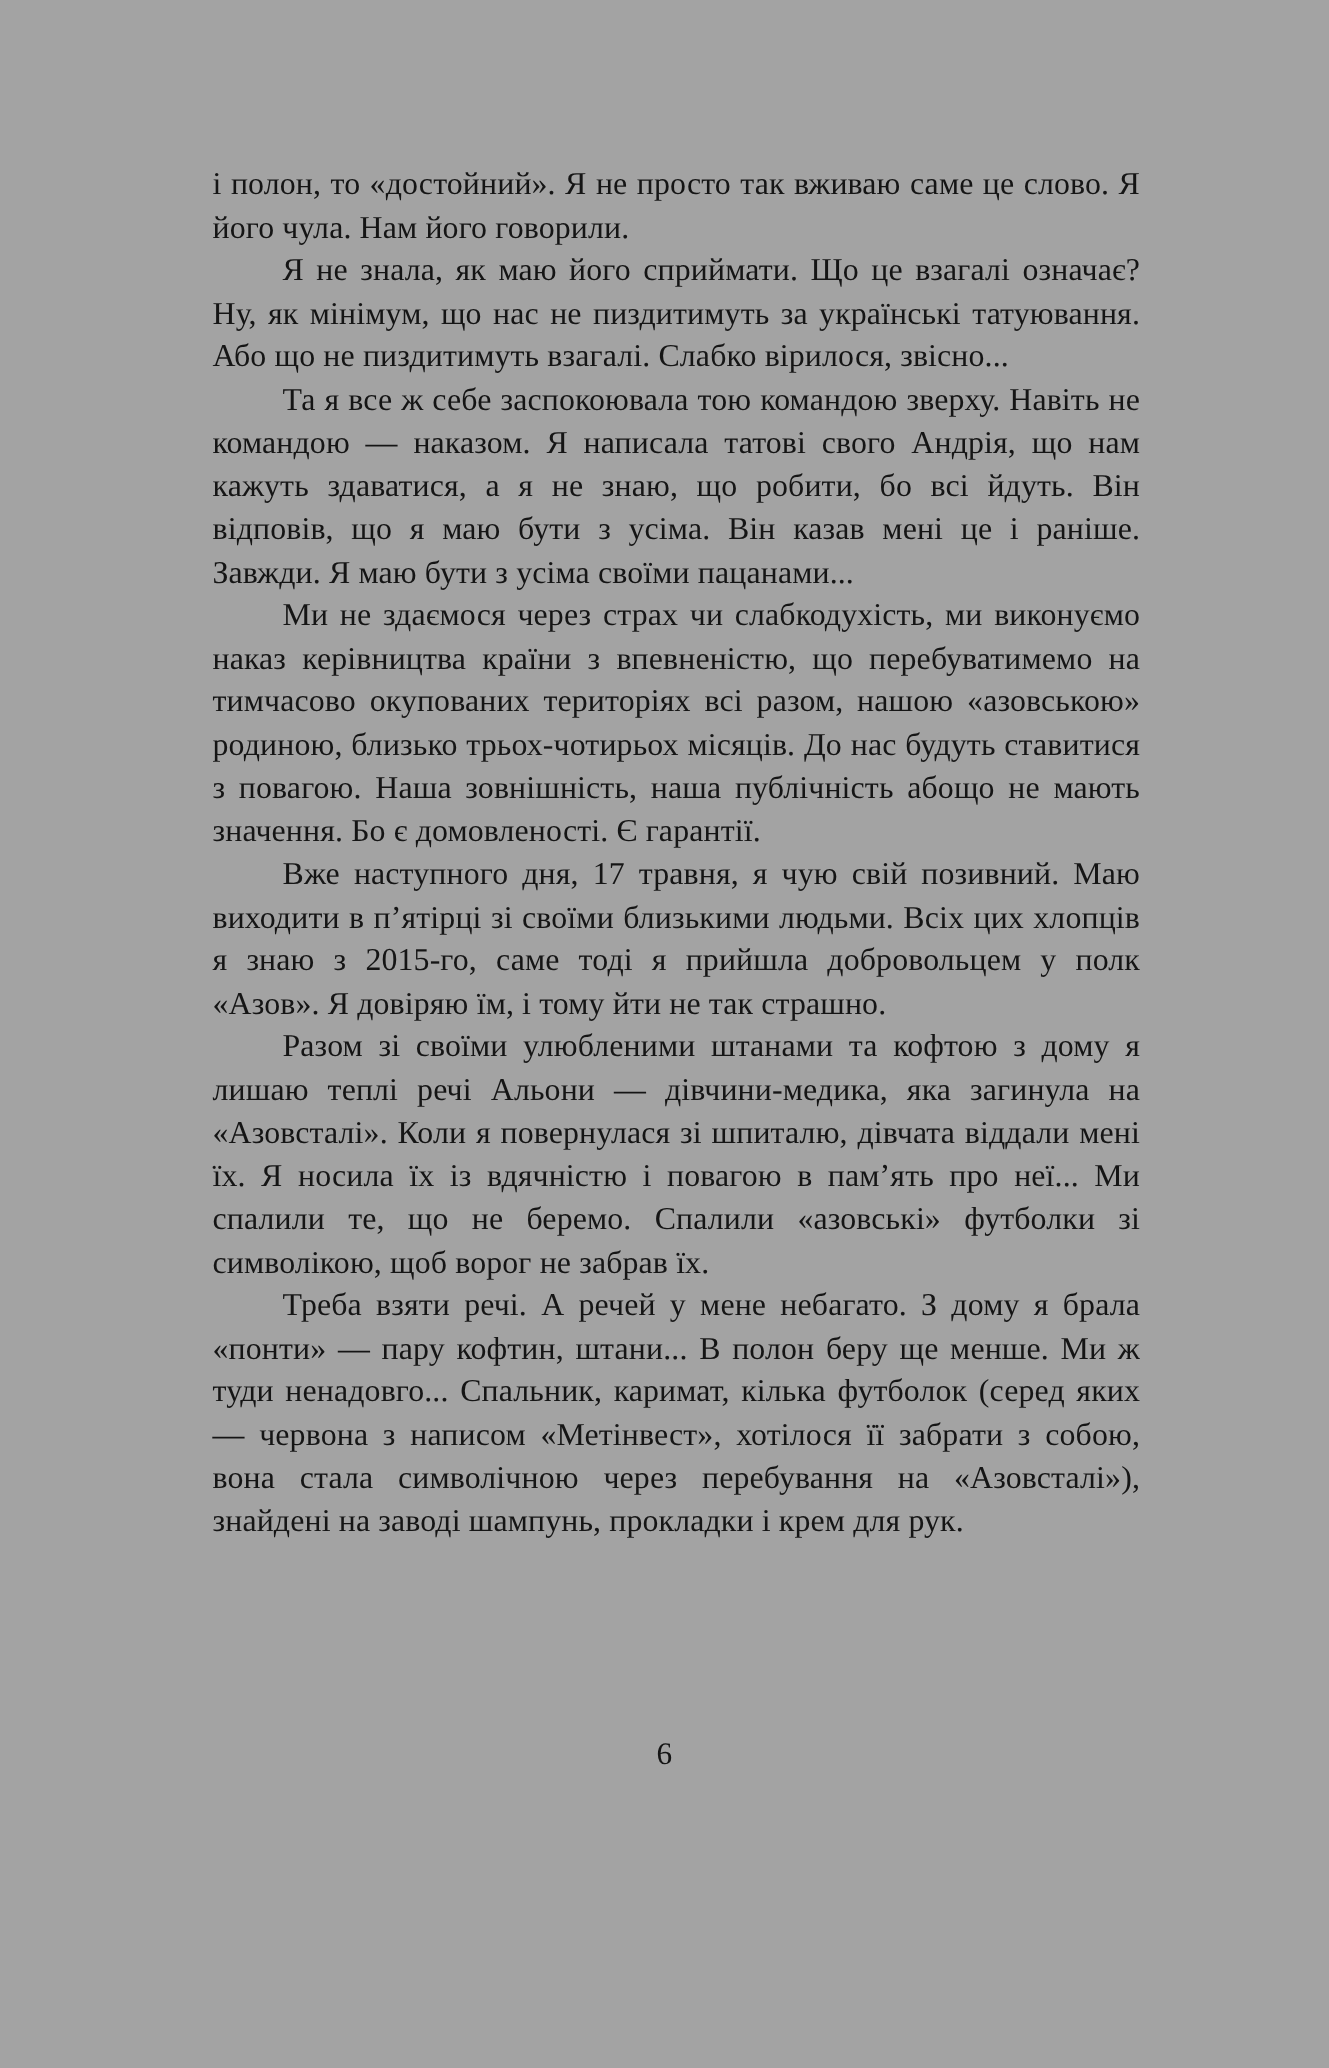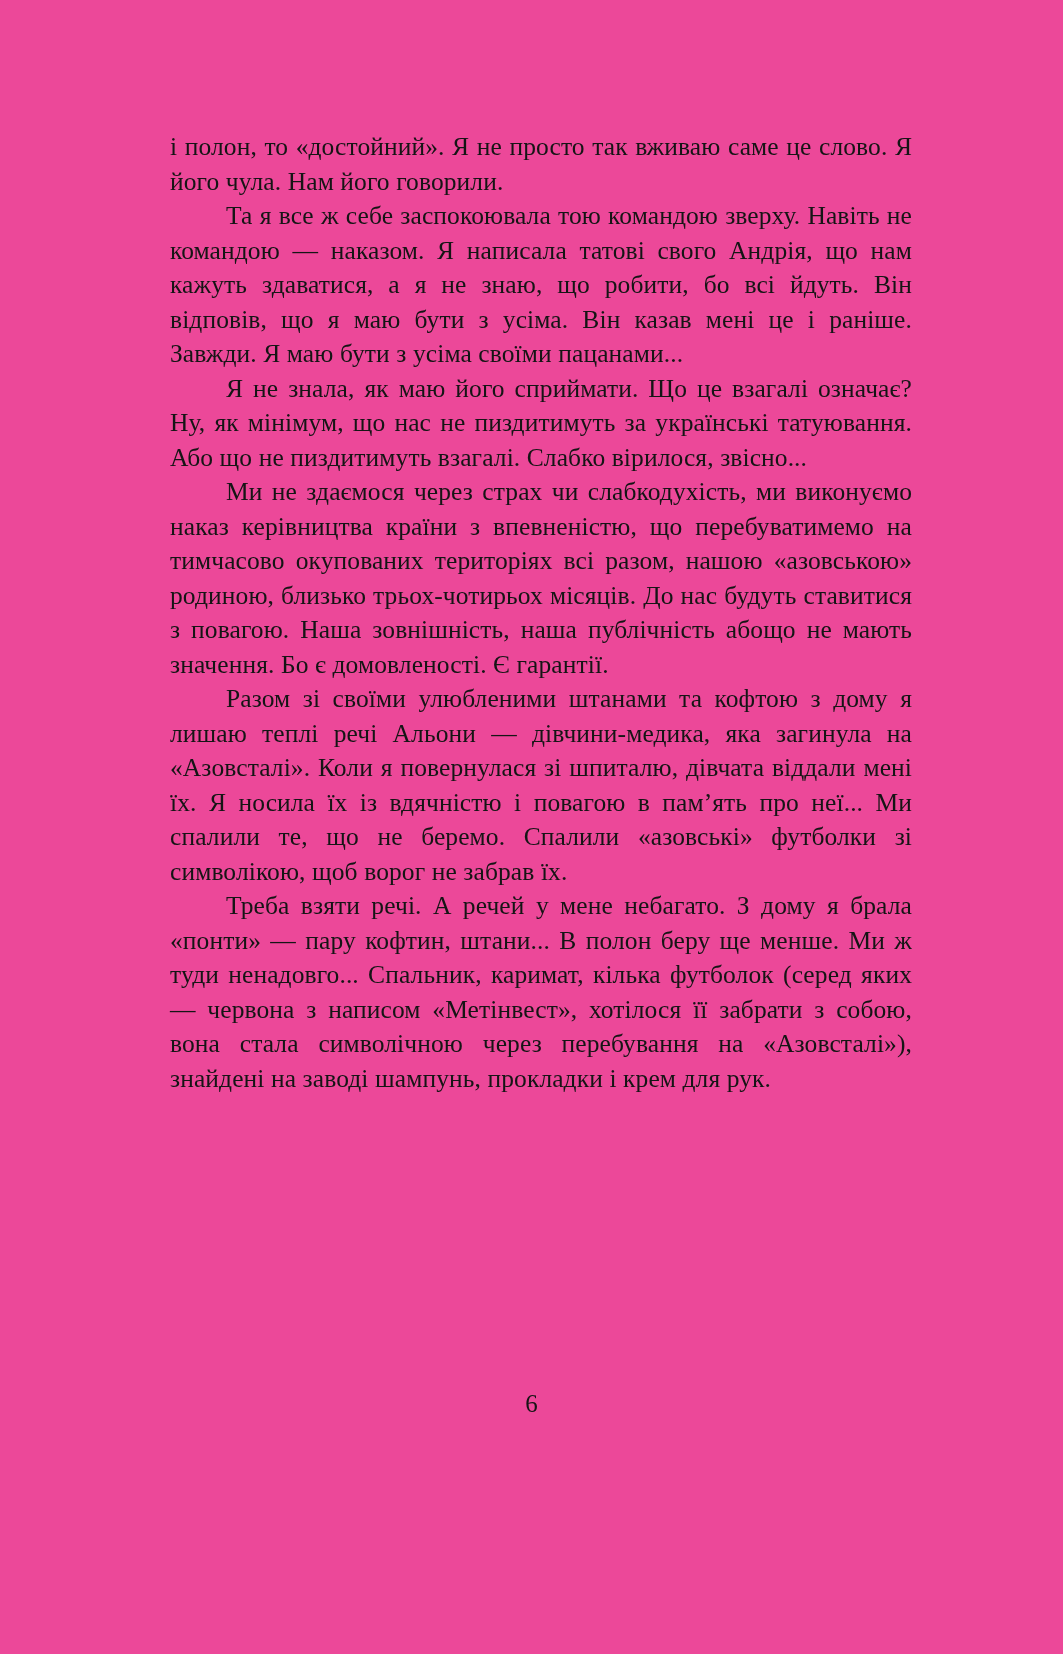--- a/index.html
+++ b/index.html
@@ -4,21 +4,21 @@
 <style>
   html, body {
     margin: 0;
     padding: 0;
     background: #ffffff;
   }
   .page {
     position: relative;
     width: 1063px;
     height: 1654px;
-    background: #ec4899;
+    background: #a3a3a3;
     overflow: hidden;
     font-family: "Liberation Serif", "DejaVu Serif", serif;
     color: #151515;
   }
   .text-block {
     position: absolute;
     left: 170px;
     top: 130px;
     width: 742px;
     font-size: 25.5px;
@@ -45,20 +45,21 @@
     font-size: 25px;
     color: #151515;
   }
 </style>
 </head>
 <body>
 
 <div class="page">
   <div class="text-block">
     <p class="continuation">і полон, то «достойний». Я не просто так вживаю саме це слово. Я його чула. Нам його говорили.</p>
+    <p>Я не знала, як маю його сприймати. Що це взагалі означає? Ну, як мінімум, що нас не пиздитимуть за українські татуювання. Або що не пиздитимуть взагалі. Слабко вірилося, звісно...</p>
     <p>Та я все ж себе заспокоювала тою командою зверху. Навіть не командою — наказом. Я написала татові свого Андрія, що нам кажуть здаватися, а я не знаю, що робити, бо всі йдуть. Він відповів, що я маю бути з усіма. Він казав мені це і раніше. Завжди. Я маю бути з усіма своїми пацанами...</p>
-    <p>Я не знала, як маю його сприймати. Що це взагалі означає? Ну, як мінімум, що нас не пиздитимуть за українські татуювання. Або що не пиздитимуть взагалі. Слабко вірилося, звісно...</p>
     <p>Ми не здаємося через страх чи слабкодухість, ми виконуємо наказ керівництва країни з впевненістю, що перебуватимемо на тимчасово окупованих територіях всі разом, нашою «азовською» родиною, близько трьох-чотирьох місяців. До нас будуть ставитися з повагою. Наша зовнішність, наша публічність абощо не мають значення. Бо є домовленості. Є гарантії.</p>
+    <p>Вже наступного дня, 17 травня, я чую свій позивний. Маю виходити в п’ятірці зі своїми близькими людьми. Всіх цих хлопців я знаю з 2015-го, саме тоді я прийшла добровольцем у полк «Азов». Я довіряю їм, і тому йти не так страшно.</p>
     <p>Разом зі своїми улюбленими штанами та кофтою з дому я лишаю теплі речі Альони — дівчини-медика, яка загинула на «Азовсталі». Коли я повернулася зі шпиталю, дівчата віддали мені їх. Я носила їх із вдячністю і повагою в пам’ять про неї... Ми спалили те, що не беремо. Спалили «азовські» футболки зі символікою, щоб ворог не забрав їх.</p>
     <p>Треба взяти речі. А речей у мене небагато. З дому я брала «понти» — пару кофтин, штани... В полон беру ще менше. Ми ж туди ненадовго... Спальник, каримат, кілька футболок (серед яких — червона з написом «Метінвест», хотілося її забрати з собою, вона стала символічною через перебування на «Азовсталі»), знайдені на заводі шампунь, прокладки і крем для рук.</p>
   </div>
   <div class="page-number">6</div>
 </div>
 
 </body></html>

